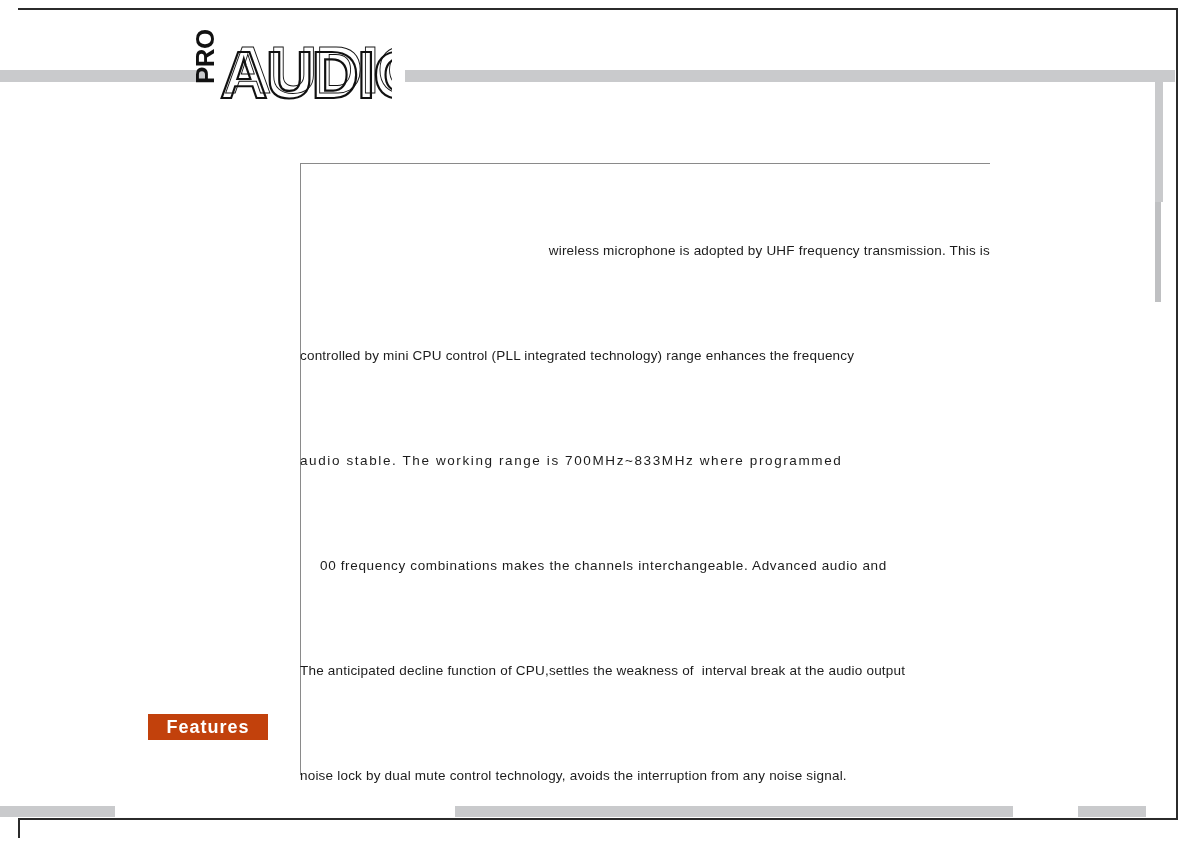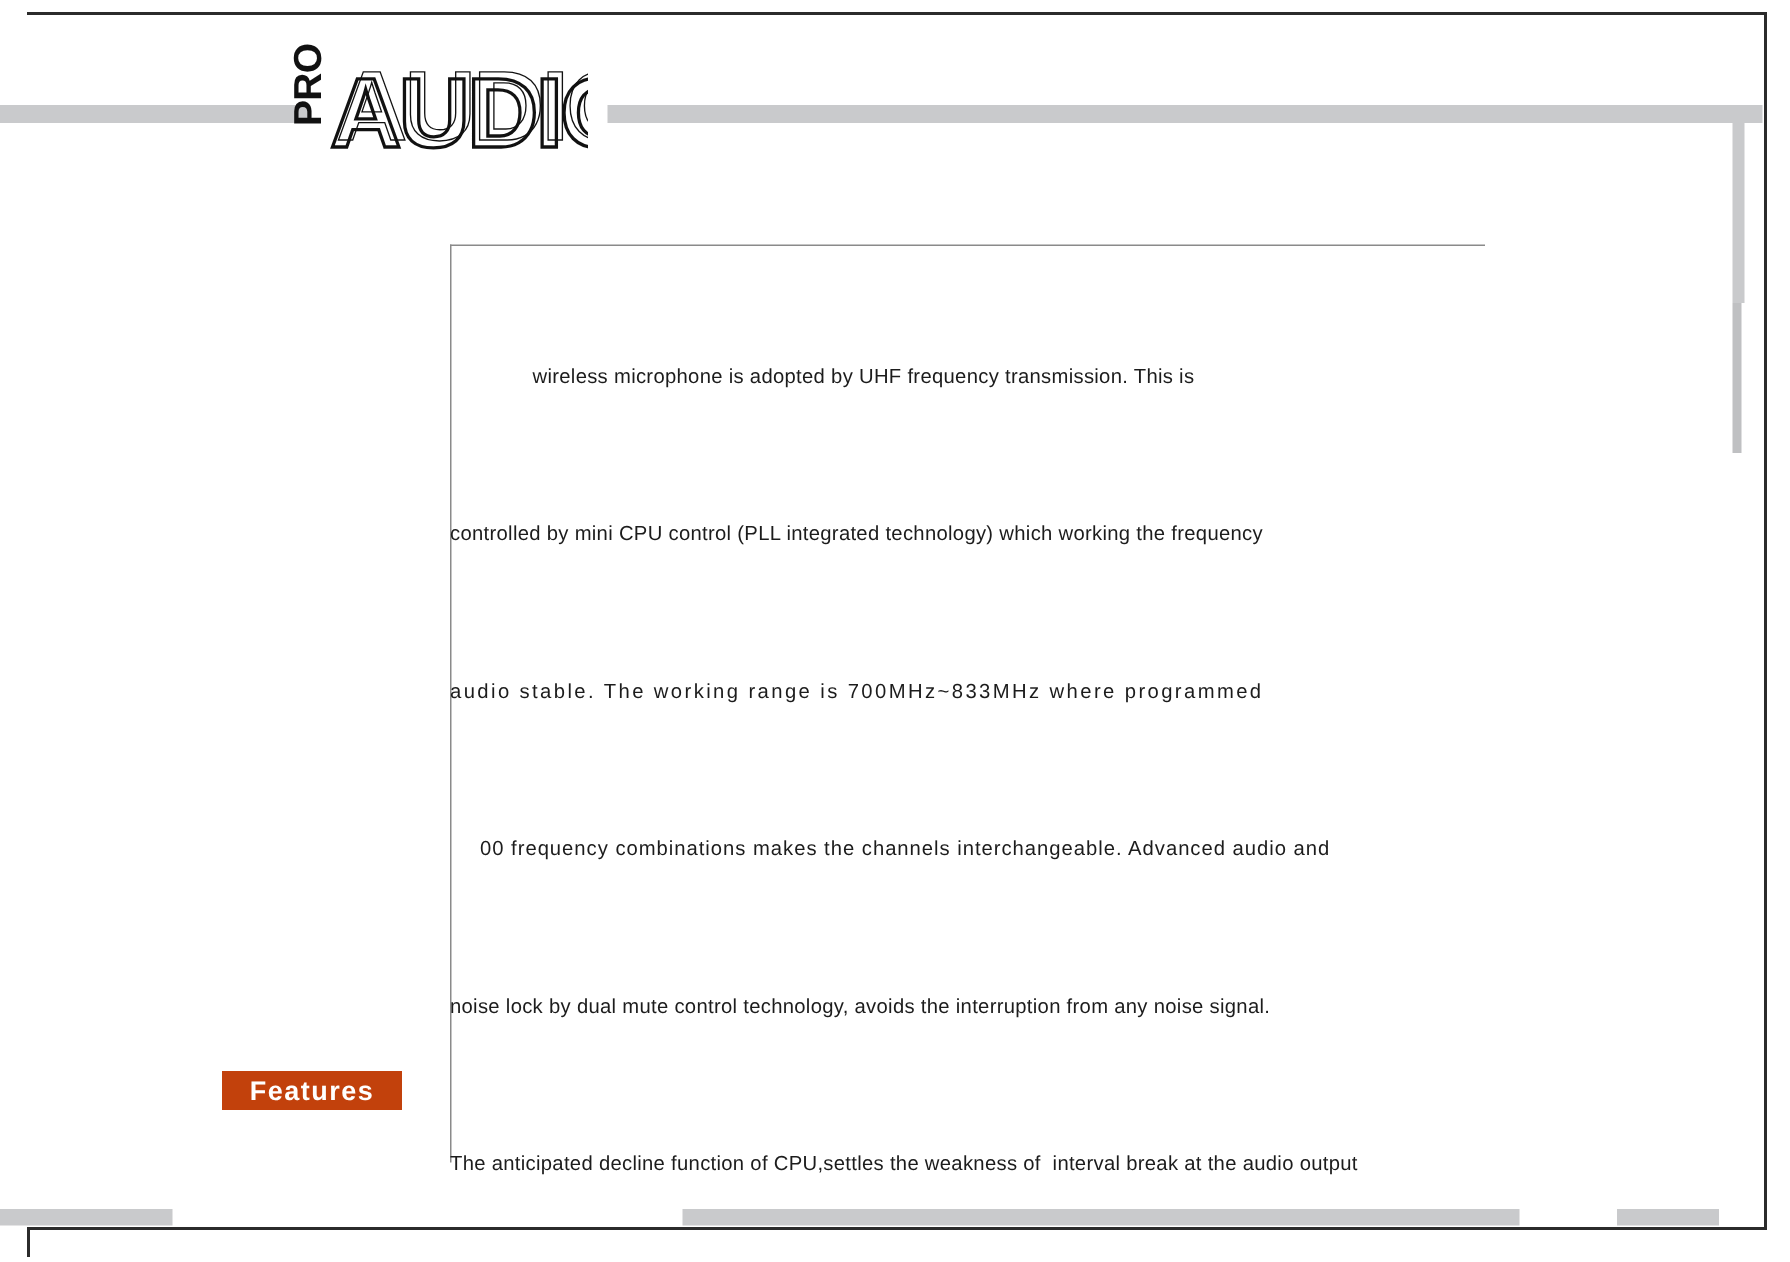--- a/index.html
+++ b/index.html
@@ -174,20 +174,21 @@
   }
   .p-line {
     display: block;
     white-space: pre;
   }
   .p-line.wide {
     letter-spacing: 1.6px;
   }
   .p-line.indent {
     padding-left: 55px;
+    text-align: right;
   }
   .p-line.indent-sm {
     padding-left: 20px;
   }
   .b-spaced {
     letter-spacing: 0.65px;
   }
 </style>
 </head>
 <body>
@@ -223,24 +224,24 @@
 
   <div class="content-rule"></div>
   <div class="content-vrule"></div>
 
   <div class="features-tab">Features</div>
 
   <div class="content">
 
     <div class="para">
       <span class="p-line indent">wireless microphone is adopted by UHF frequency transmission. This is</span>
-      <span class="p-line">controlled by mini CPU control (PLL integrated technology) which working the frequency</span>
+      <span class="p-line">controlled by mini CPU control (PLL integrated technology) range enhances the frequency</span>
       <span class="p-line wide">audio stable. The working range is 700MHz~833MHz where programmed</span>
       <span class="p-line indent-sm b-spaced">00 frequency combinations makes the channels interchangeable. Advanced audio and</span>
+      <span class="p-line">The anticipated decline function of CPU,settles the weakness of  interval break at the audio output</span>
       <span class="p-line">noise lock by dual mute control technology, avoids the interruption from any noise signal.</span>
-      <span class="p-line">The anticipated decline function of CPU,settles the weakness of  interval break at the audio output</span>
       
       
     </div>
 
   </div>
 
 </div>
 
 </body></html>

